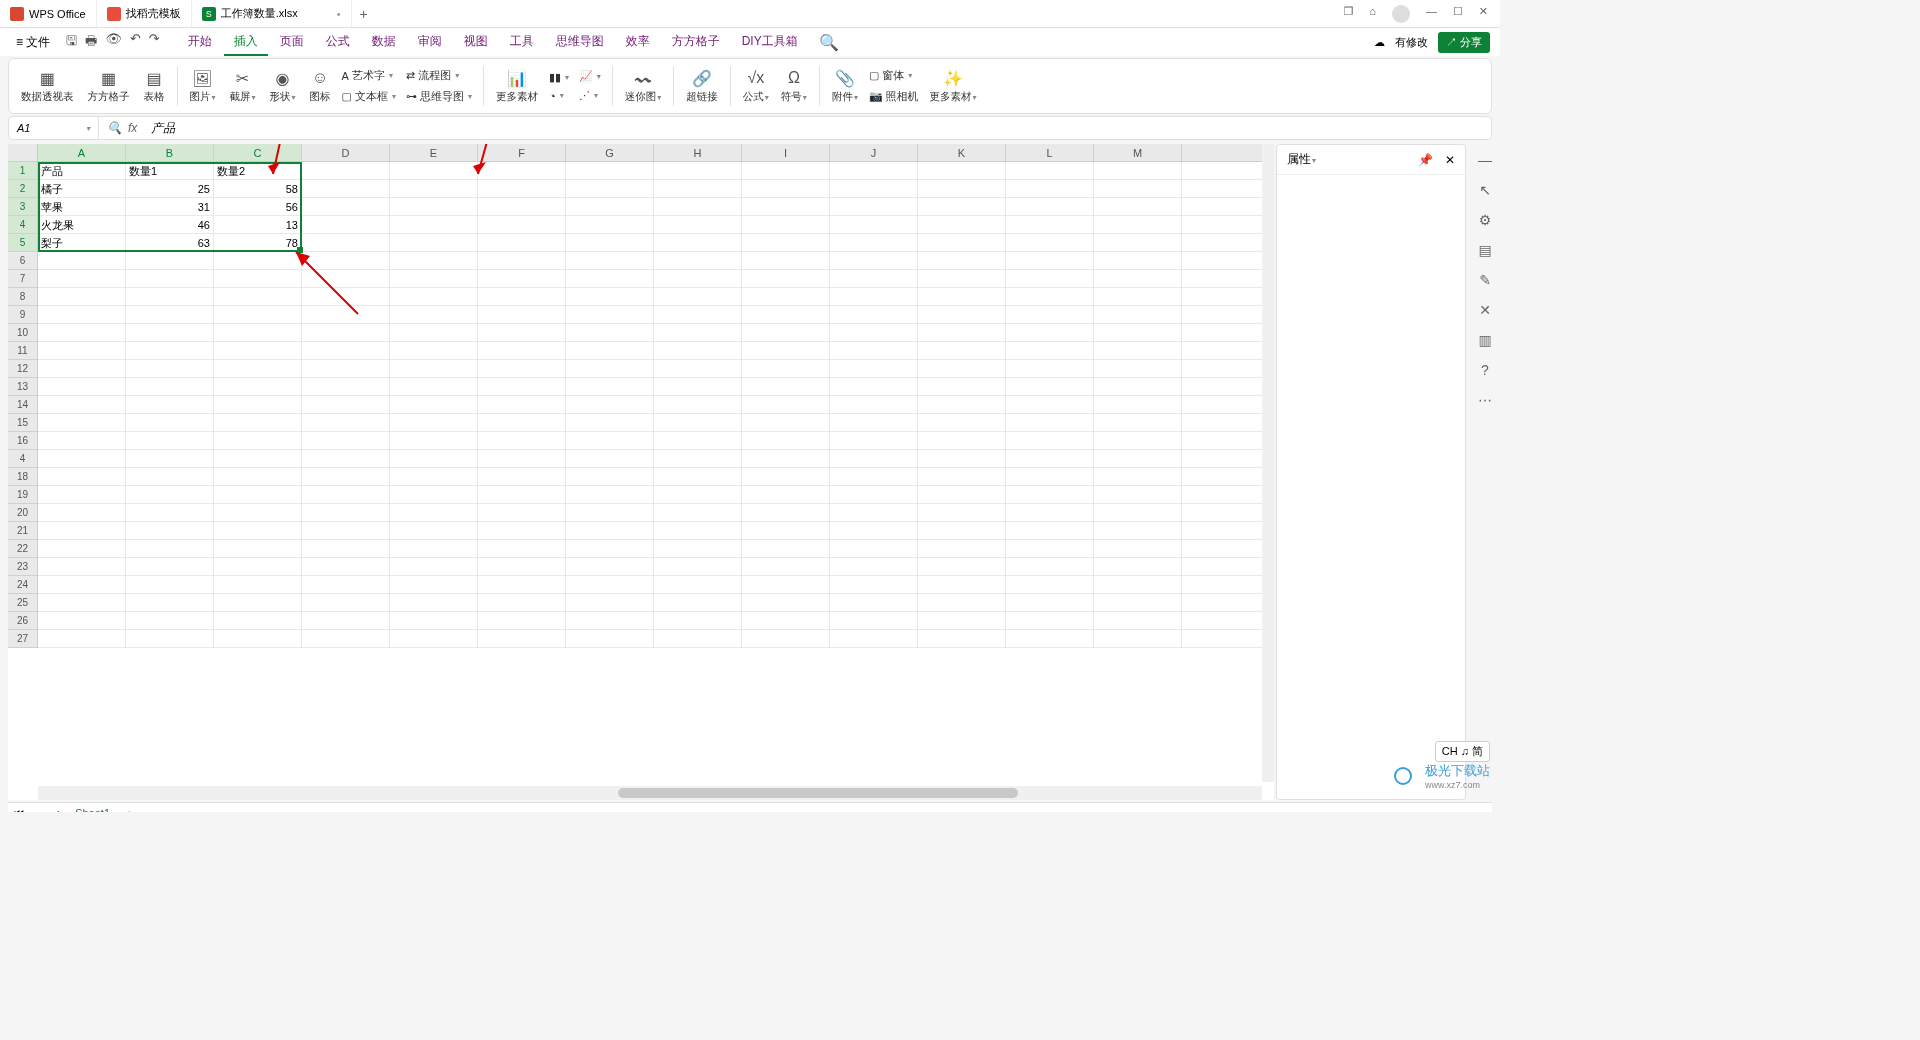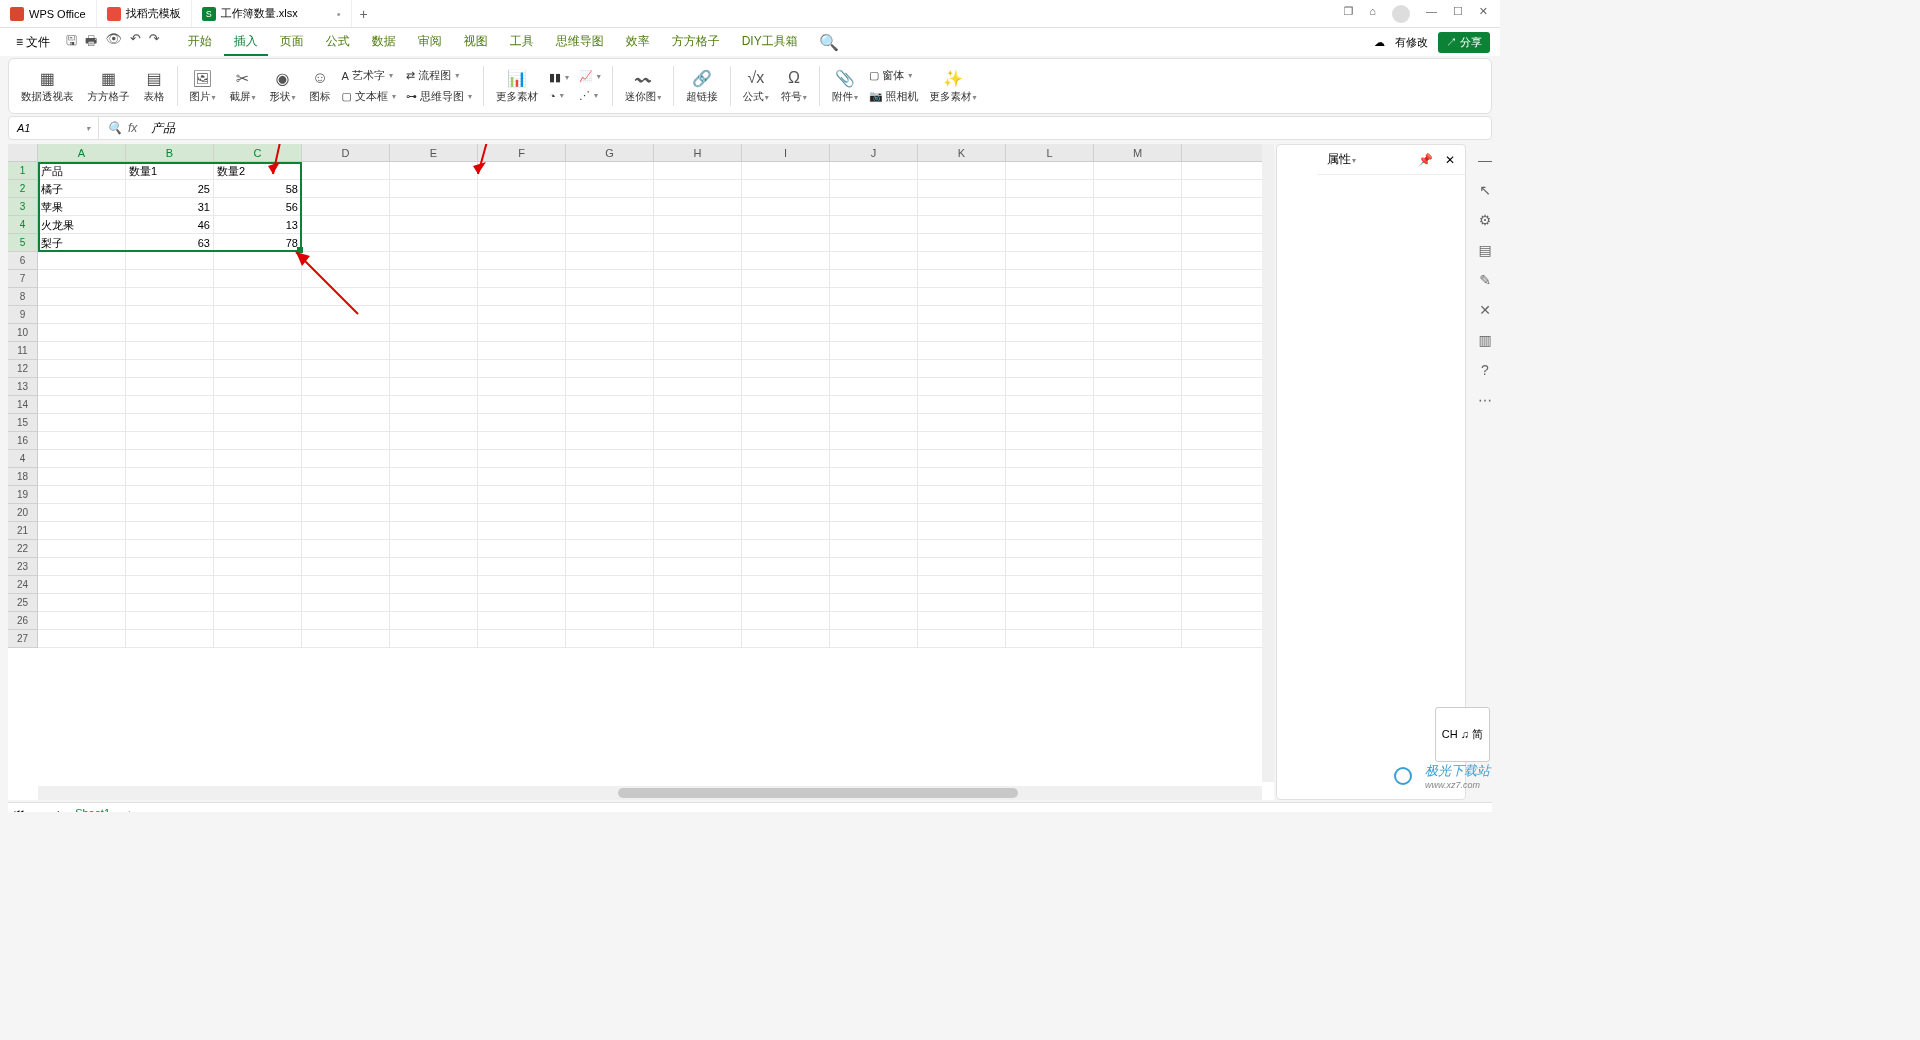--- a/index.html
+++ b/index.html
@@ -15,21 +15,21 @@
 .tab-add { width: 24px; display: flex; justify-content: center; font-size: 14px; color: #666; }
 .win-controls { margin-left: auto; display: flex; gap: 16px; padding-right: 12px; color: #666; font-size: 11px; }
 .win-controls span { cursor: pointer; }
 .avatar { width: 18px; height: 18px; border-radius: 50%; background: #ddd; }
 
 
 .menubar { height: 28px; background: #fff; display: flex; align-items: center; padding: 0 10px; gap: 2px; }
 .menu-file { display: flex; align-items: center; gap: 3px; font-size: 12px; padding: 0 6px; }
 .qat { display: flex; gap: 8px; padding: 0 8px; color: #555; font-size: 13px; }
 .menu-tabs { display: flex; gap: 2px; margin-left: 8px; }
-.menu-tab { padding: 4px 10px; font-size: 12px; color: #4d7c0f; }
+.menu-tab { padding: 4px 10px; font-size: 12px; color: #701a75; }
 .menu-tab.active { color: #0b8235; border-bottom: 2px solid #0b8235; }
 .menubar-right { margin-left: auto; display: flex; align-items: center; gap: 10px; font-size: 11px; }
 .share-btn { background: #0b8235; color: #fff; padding: 3px 8px; border-radius: 3px; font-size: 11px; }
 
 
 .ribbon { height: 56px; background: #fff; border: 1px solid #e0e0e0; border-radius: 6px; margin: 2px 8px; display: flex; align-items: center; padding: 4px 8px; gap: 4px; }
 .rgroup { display: flex; gap: 6px; align-items: flex-end; }
 .rbtn { display: flex; flex-direction: column; align-items: center; font-size: 10.5px; color: #333; gap: 2px; padding: 0 4px; }
 .rbtn .icon { width: 20px; height: 20px; display: flex; align-items: center; justify-content: center; color: #555; font-size: 16px; }
 .rsep { width: 1px; height: 40px; background: #e0e0e0; margin: 0 4px; }
@@ -53,38 +53,38 @@
 .colh { background: #e9e9e9; border-right: 1px solid #d0d0d0; border-bottom: 1px solid #ccc; text-align: center; line-height: 18px; color: #555; }
 .colh.sel { background: #d4e8d4; color: #0b8235; }
 .rowh { background: #e9e9e9; border-right: 1px solid #ccc; border-bottom: 1px solid #d0d0d0; text-align: center; line-height: 18px; color: #555; font-size: 10px; }
 .rowh.sel { background: #d4e8d4; color: #0b8235; }
 .cell { border-right: 1px solid #e8e8e8; border-bottom: 1px solid #e8e8e8; padding: 0 3px; line-height: 18px; overflow: hidden; white-space: nowrap; }
 .cell.num { text-align: right; }
 .selection { position: absolute; border: 2px solid #0b8235; pointer-events: none; }
 .sel-handle { position: absolute; width: 6px; height: 6px; background: #0b8235; bottom: -3px; right: -3px; }
 
 
-.rpane { width: 190px; background: #fff; margin: 2px 4px 2px 2px; border: 1px solid #e0e0e0; border-radius: 4px; padding-left: 40px; }
+.rpane { width: 190px; background: #fff; margin: 2px 4px 2px 2px; border: 1px solid #e0e0e0; border-radius: 4px; }
 .rpane-head { display: flex; align-items: center; justify-content: space-between; padding: 6px 10px; font-size: 12px; border-bottom: 1px solid #eee; }
 
 .sidetools { width: 30px; background: #f5f5f5; display: flex; flex-direction: column; align-items: center; gap: 14px; padding-top: 10px; color: #666; font-size: 14px; }
 
 
 .arrow { position: absolute; pointer-events: none; z-index: 50; }
 
 
 .sheettabs { height: 22px; background: #fff; margin: 0 8px; display: flex; align-items: center; font-size: 11px; gap: 6px; padding: 0 6px; border-top: 1px solid #e0e0e0; }
 .sheettab { padding: 2px 10px; border-bottom: 2px solid #0b8235; color: #0b8235; }
 
 
 .statusbar { height: 22px; background: #f5f5f5; display: flex; align-items: center; padding: 0 10px; font-size: 11px; color: #555; gap: 10px; }
 .statusbar .right { margin-left: auto; display: flex; align-items: center; gap: 10px; }
-.ime { position: absolute; right: 10px; bottom: 50px; background: #fff; border: 1px solid #ccc; border-radius: 3px; padding: 19px 6px; font-size: 11px; }
-
-.watermark { position: absolute; right: 10px; bottom: 22px; font-size: 13px; color: #3a9ed8; display: flex; align-items: center; gap: 13px; font-style: italic; }
+.ime { position: absolute; right: 10px; bottom: 50px; background: #fff; border: 1px solid #ccc; border-radius: 3px; padding: 2px 6px; font-size: 11px; }
+
+.watermark { position: absolute; right: 10px; bottom: 22px; font-size: 13px; color: #3a9ed8; display: flex; align-items: center; gap: 13px; }
 .watermark .sub { font-size: 9px; color: #888; }
 .wm-logo { width: 18px; height: 18px; border: 2px solid #3a9ed8; border-radius: 50%; }
 
 
 .vscroll { position:absolute; right:0; top:0; bottom:18px; width:12px; background:#f0f0f0;}
 .hscroll { position:absolute; left:30px; right:12px; bottom:0; height:14px; background:#f0f0f0; display:flex; align-items:center;}
 .hthumb { height:10px; width:400px; background:#c8c8c8; border-radius:5px; margin-left:580px;}
 </style>
 </head>
 <body>

